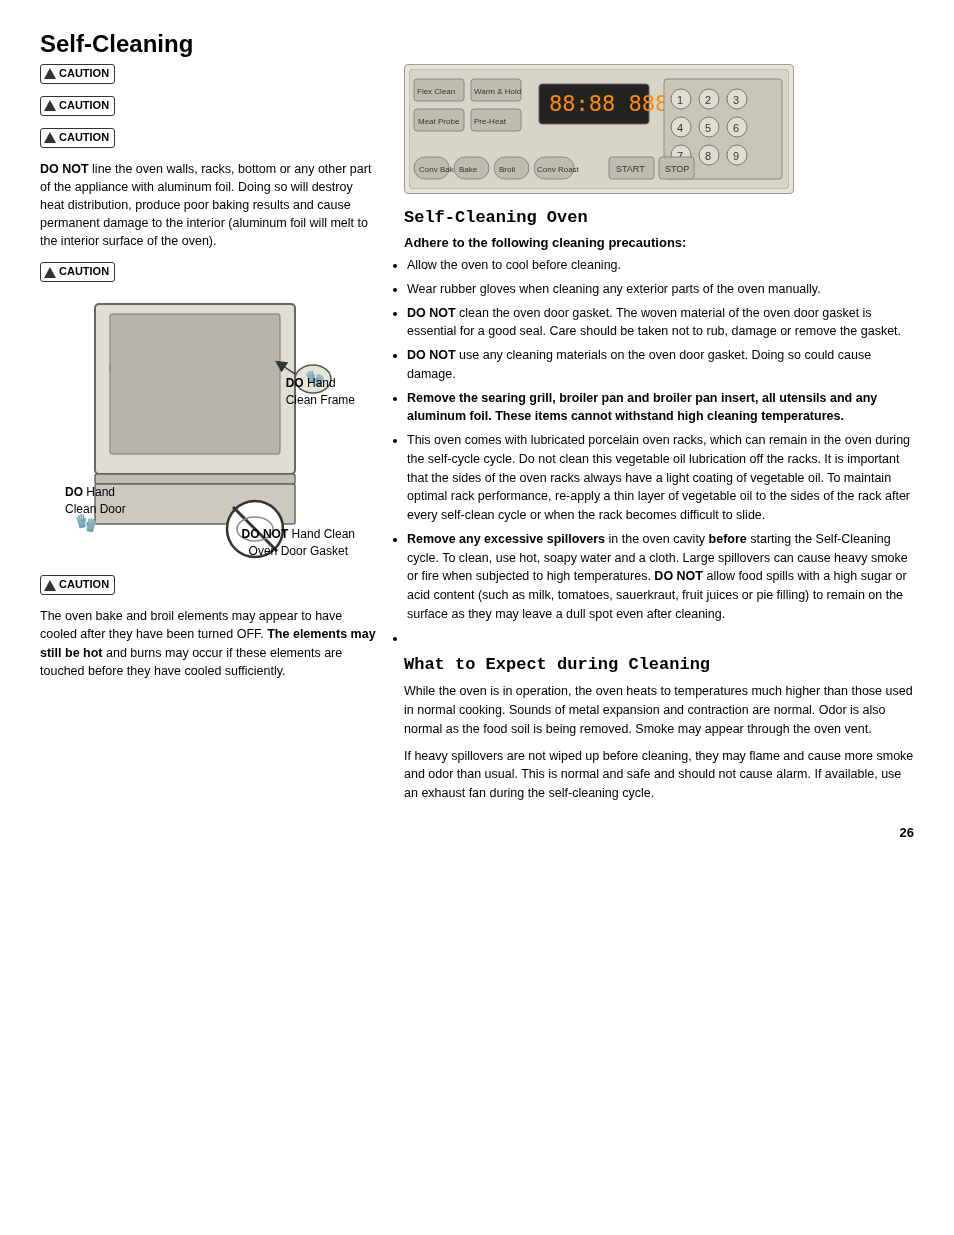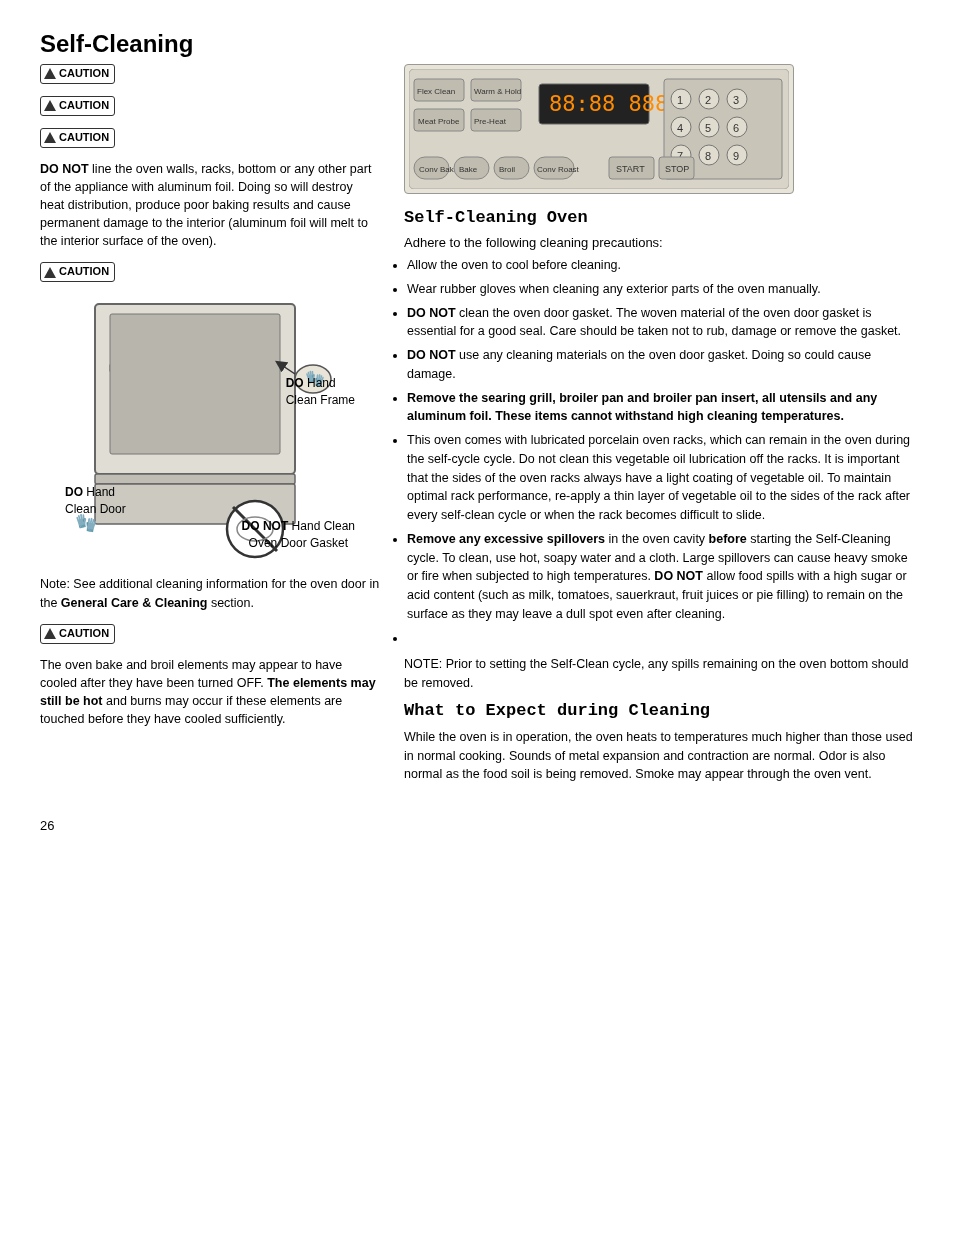--- a/index.html
+++ b/index.html
@@ -77,43 +77,43 @@
     }
     .section-title {
       font-size: 17px;
       font-weight: bold;
       margin-bottom: 8px;
       margin-top: 2px;
       font-family: Liberation Mono, monospace;
     }
     .section-subtitle {
       font-size: 13px;
-      font-weight: normal;
+      font-weight: bold;
       margin-bottom: 6px;
     }
     .body-text {
       font-size: 12.5px;
       line-height: 1.5;
       margin-bottom: 8px;
     }
     .bullet-list {
       margin-left: 3px;
       margin-bottom: 8px;
     }
     .bullet-list li {
       font-size: 12.5px;
       line-height: 1.5;
       margin-bottom: 5px;
       list-style-type: disc;
     }
     .page-number {
-      text-align: left;
+      text-align: right;
       font-size: 13px;
-      margin-top: 26px;
-      font-weight: normal;
+      margin-top: 14px;
+      font-weight: bold;
     }
     .oven-control-img {
       width: 390px;
       height: 130px;
       background: #e8e4d8;
       border: 1px solid #999;
       border-radius: 4px;
       margin-bottom: 14px;
       position: relative;
       overflow: hidden;
@@ -201,29 +201,26 @@
       </svg>
 
       
       <div style="position:relative; margin-top:-260px; height:260px;">
         <div style="position:absolute; left:0; bottom:50px; font-size:12px; line-height:1.4;">
           <b>DO</b> Hand<br>Clean Door
         </div>
         <div style="position:absolute; right:0; top:68px; font-size:12px; line-height:1.4;">
           <b>DO</b> Hand<br>Clean Frame
         </div>
-        <div style="position:absolute; right:0; bottom:16px; font-size:12px; line-height:1.4; text-align:center; max-width:140px;">
+        <div style="position:absolute; right:0; bottom:8px; font-size:12px; line-height:1.4; text-align:center; max-width:140px;">
           <b>DO NOT</b> Hand Clean<br>Oven Door Gasket
         </div>
       </div>
     </div>
 
-    <p class="note-text">
-      <span>Note: See additional cleaning information for the oven door in the </span><b>General Care &amp; Cleaning</b><span> section.</span>
-    </p>
 
     <div class="caution-box">
       <span class="caution-badge">
         <span class="triangle"></span>
         <span>CAUTION</span>
       </span>
       <span class="caution-text">
         <span> The oven bake and broil elements may appear to have cooled after they have been turned OFF. </span><b>The elements may still be hot</b><span> and burns may occur if these elements are touched before they have cooled sufficiently.</span>
       </span>
     </div>
@@ -295,21 +292,21 @@
       <li>Allow the oven to cool before cleaning.</li>
       <li>Wear rubber gloves when cleaning any exterior parts of the oven manually.</li>
       <li><b>DO NOT</b> clean the oven door gasket. The woven material of the oven door gasket is essential for a good seal. Care should be taken not to rub, damage or remove the gasket.</li>
       <li><b>DO NOT</b> use any cleaning materials on the oven door gasket. Doing so could cause damage.</li>
       <li><b>Remove the searing grill, broiler pan and broiler pan insert, all utensils and any aluminum foil. These items cannot withstand high cleaning temperatures.</b></li>
       <li>This oven comes with lubricated porcelain oven racks, which can remain in the oven during the self-cycle cycle. Do not clean this vegetable oil lubrication off the racks. It is important that the sides of the oven racks always have a light coating of vegetable oil. To maintain optimal rack performance, re-apply a thin layer of vegetable oil to the sides of the rack after every self-clean cycle or when the rack becomes difficult to slide.</li>
       <li><b>Remove any excessive spillovers</b> in the oven cavity <b>before</b> starting the Self-Cleaning cycle. To clean, use hot, soapy water and a cloth. Large spillovers can cause heavy smoke or fire when subjected to high temperatures. <b>DO NOT</b> allow food spills with a high sugar or acid content (such as milk, tomatoes, sauerkraut, fruit juices or pie filling) to remain on the surface as they may leave a dull spot even after cleaning.</li>
       <li></li>
     </ul>
 
-    <p class="body-text">NOTE: Prior to setting the Self-Clean cycle, any spills remaining on the oven bottom should be removed.</p>
 
     <h2 class="section-title">What to Expect during Cleaning</h2>
     <p class="body-text">While the oven is in operation, the oven heats to temperatures much higher than those used in normal cooking. Sounds of metal expansion and contraction are normal. Odor is also normal as the food soil is being removed. Smoke may appear through the oven vent.</p>
+    <p class="body-text">If heavy spillovers are not wiped up before cleaning, they may flame and cause more smoke and odor than usual. This is normal and safe  and should not cause alarm. If available, use an exhaust fan during the self-cleaning cycle.</p>
 
   </div>
 </div>
 
 <div class="page-number">26</div>
 
 </body></html>

